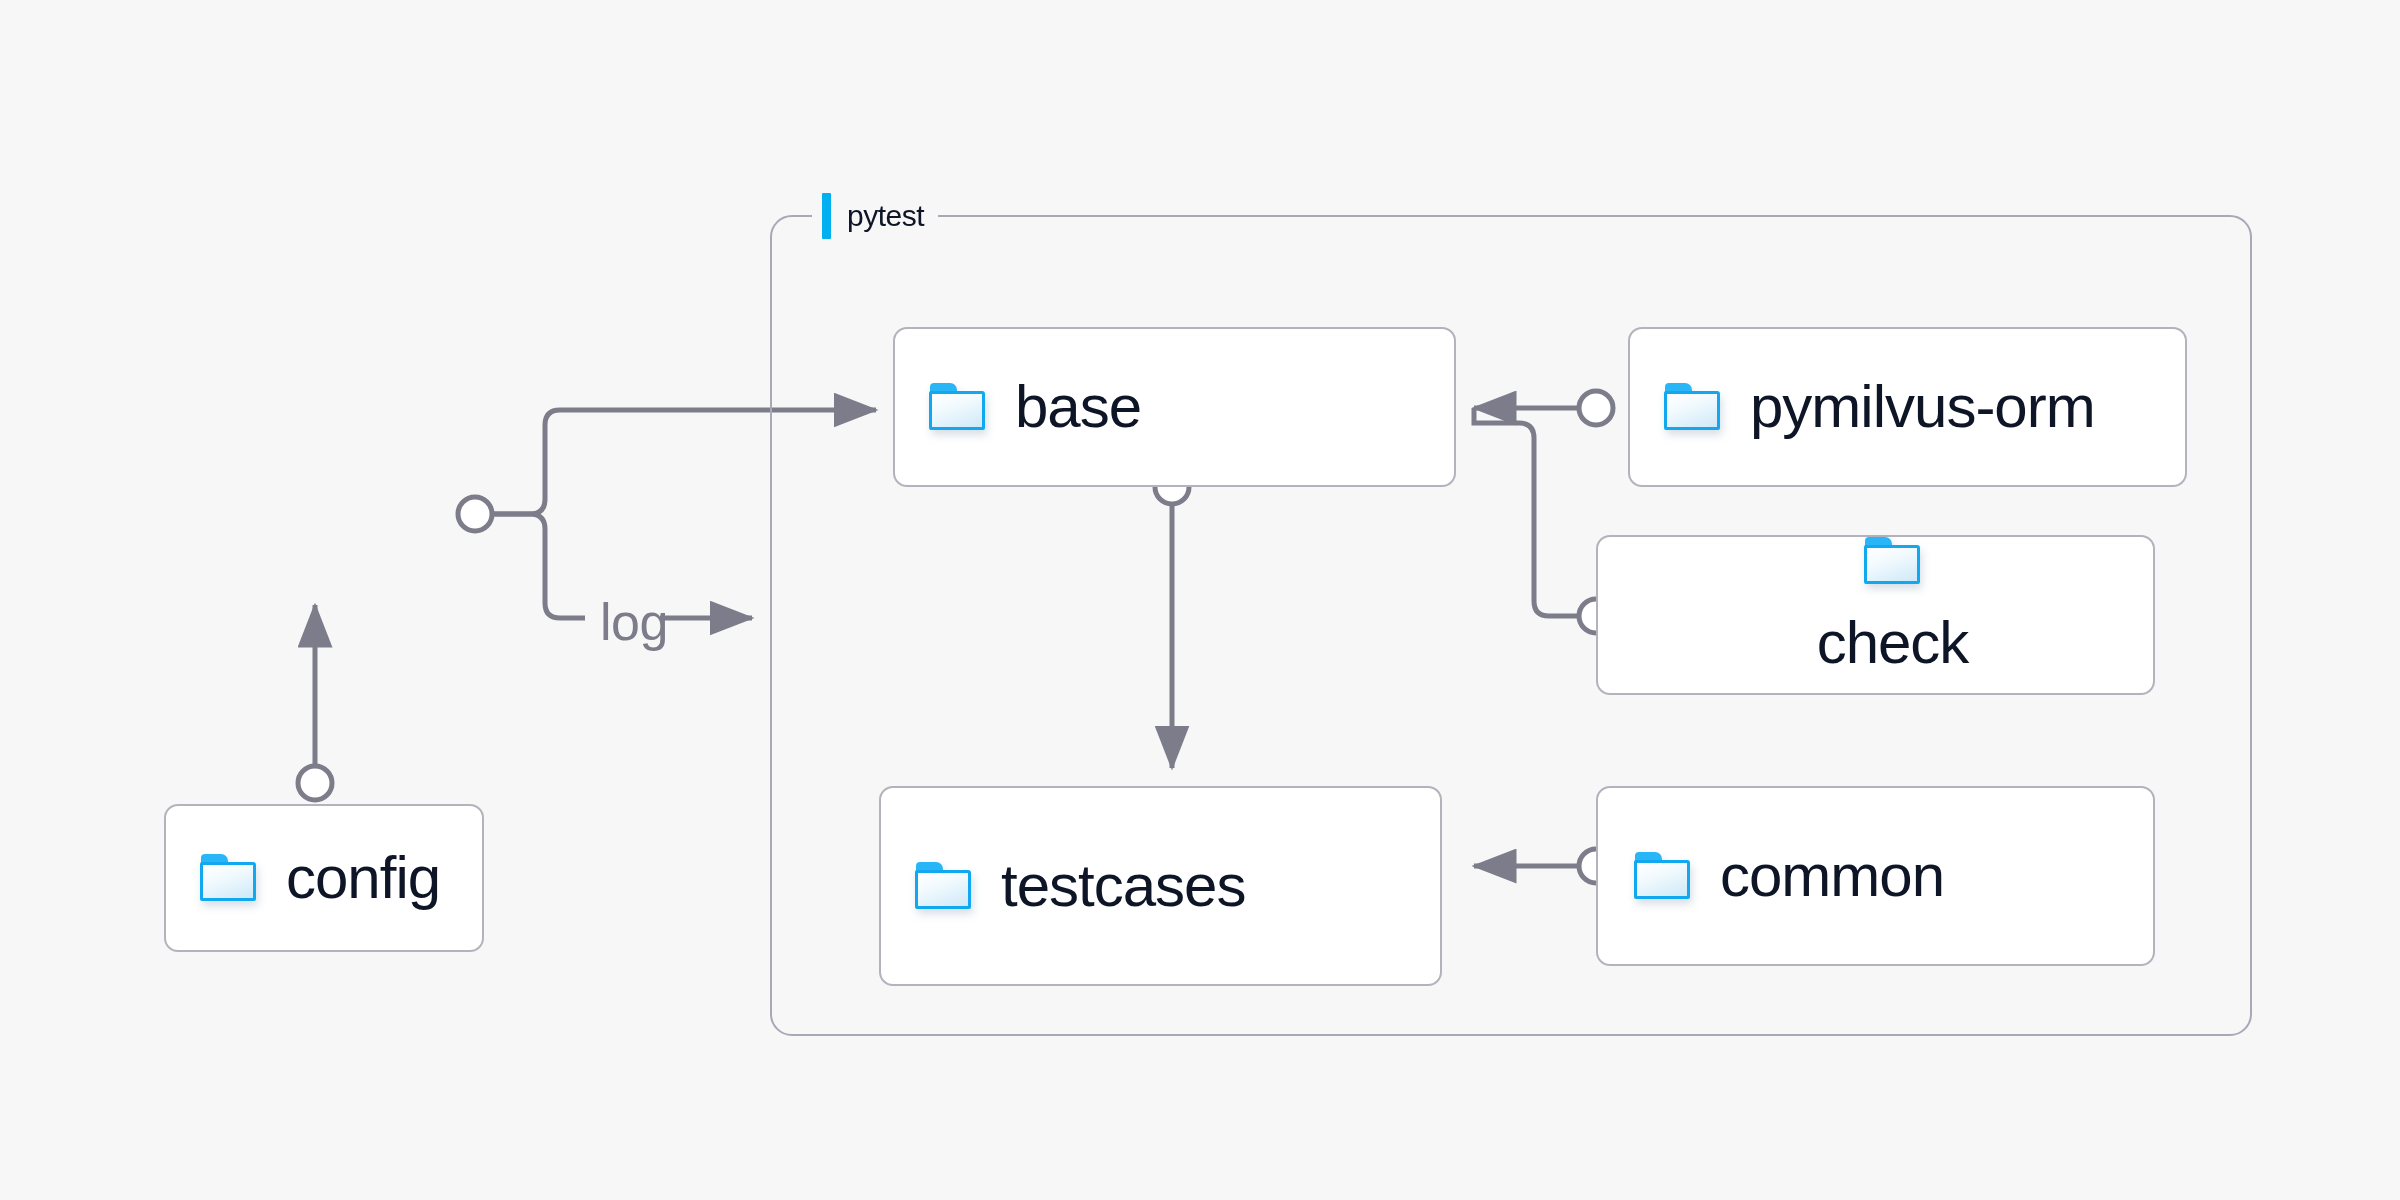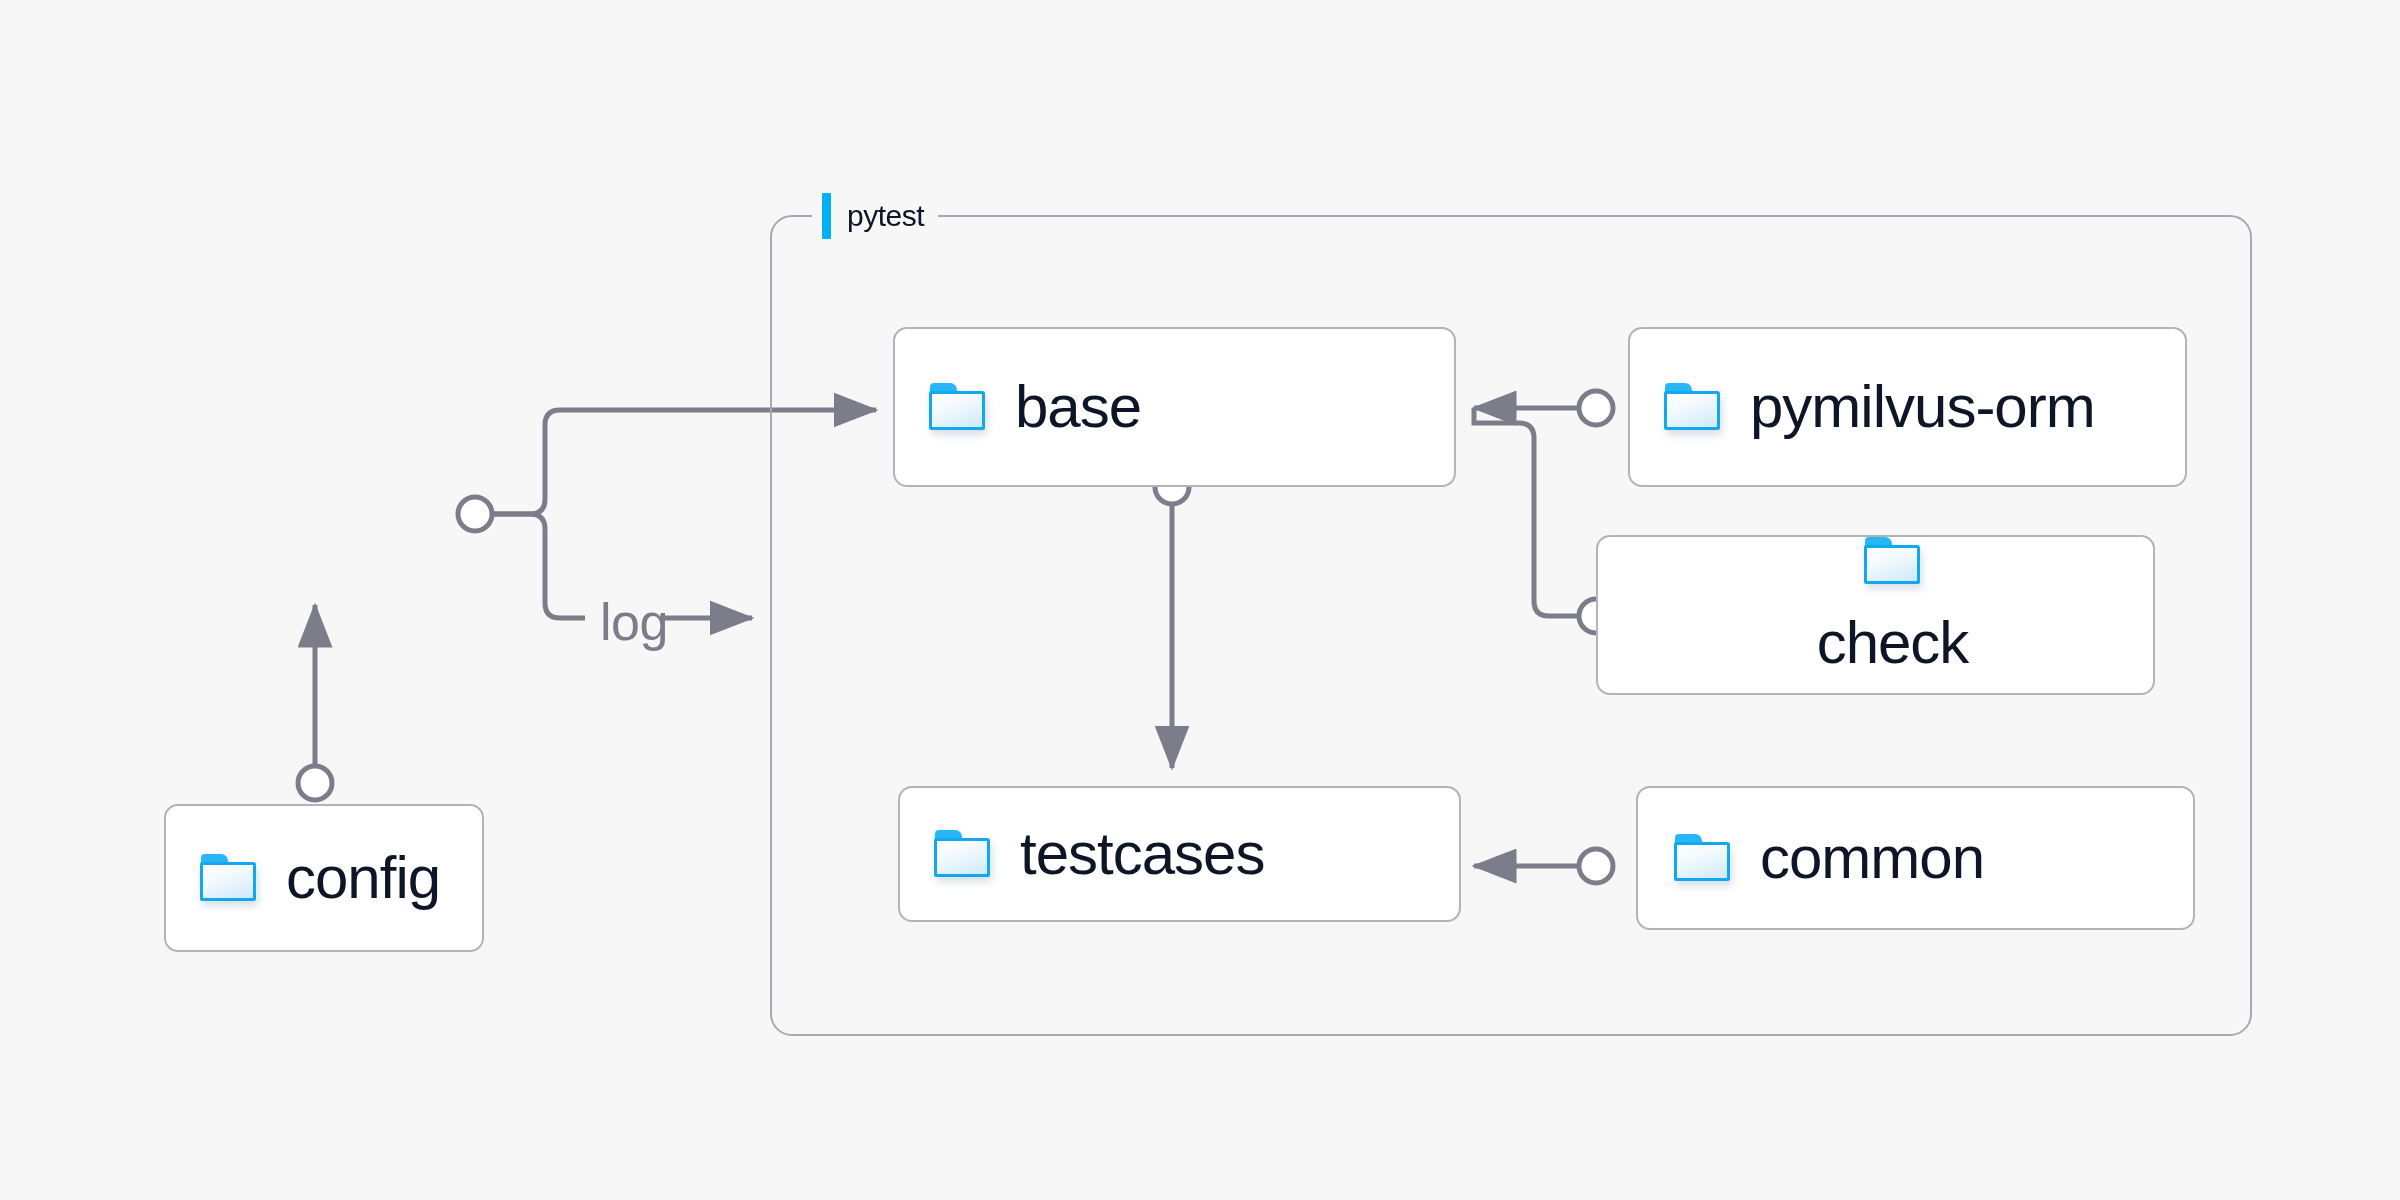--- a/index.html
+++ b/index.html
@@ -164,21 +164,21 @@
   </div>
 
   <div class="node" style="left:893px; top:327px; width:563px; height:160px;">
     <span class="folder-icon">
       <span class="folder-tab"></span>
         <span class="folder-body"></span>
     </span>
     <span class="node-label">base</span>
   </div>
 
-  <div class="node" style="left:898px; top:786px; width:563px; height:136px;">
+  <div class="node" style="left:879px; top:786px; width:563px; height:200px;">
     <span class="folder-icon">
       <span class="folder-tab"></span>
         <span class="folder-body"></span>
     </span>
     <span class="node-label">testcases</span>
   </div>
 
   <div class="node" style="left:1596px; top:327px; width:559px; height:160px;margin-left:32px;">
     <span class="folder-icon">
       <span class="folder-tab"></span>
@@ -188,21 +188,21 @@
   </div>
 
   <div class="node" style="left:1596px; top:535px; width:559px; height:160px;flex-direction:column;">
     <span class="folder-icon">
       <span class="folder-tab"></span>
         <span class="folder-body"></span>
     </span>
     <span class="node-label">check</span>
   </div>
 
-  <div class="node" style="left:1636px; top:786px; width:559px; height:144px;padding-left:36px;">
+  <div class="node" style="left:1596px; top:786px; width:559px; height:180px;padding-left:36px;">
     <span class="folder-icon">
       <span class="folder-tab"></span>
         <span class="folder-body"></span>
     </span>
     <span class="node-label">common</span>
   </div>
 
   <div class="edge-label" style="left:600px; top:596px;">log</div>
 
 </div>

